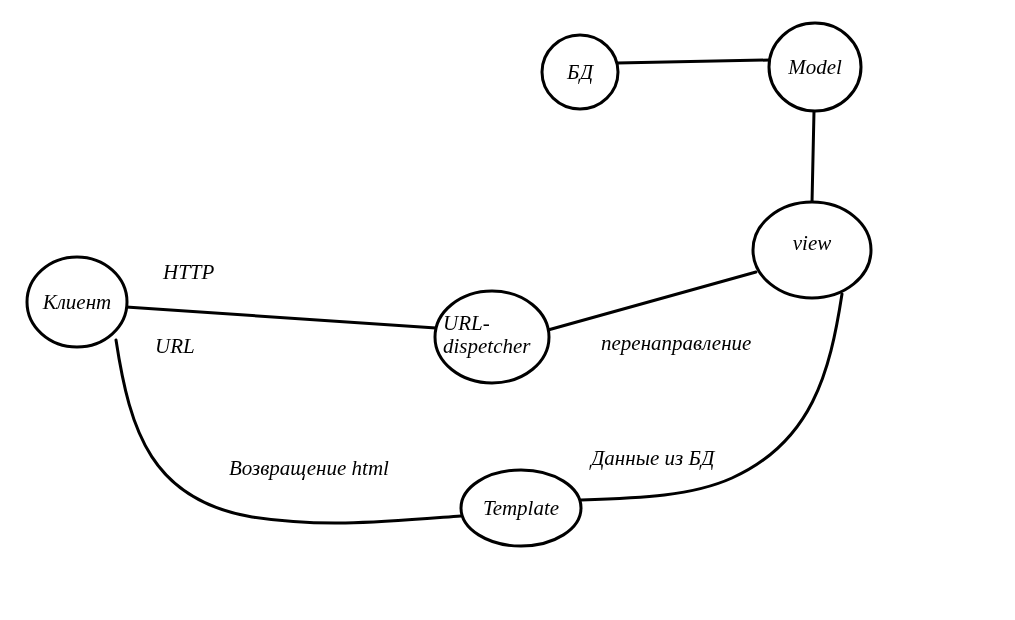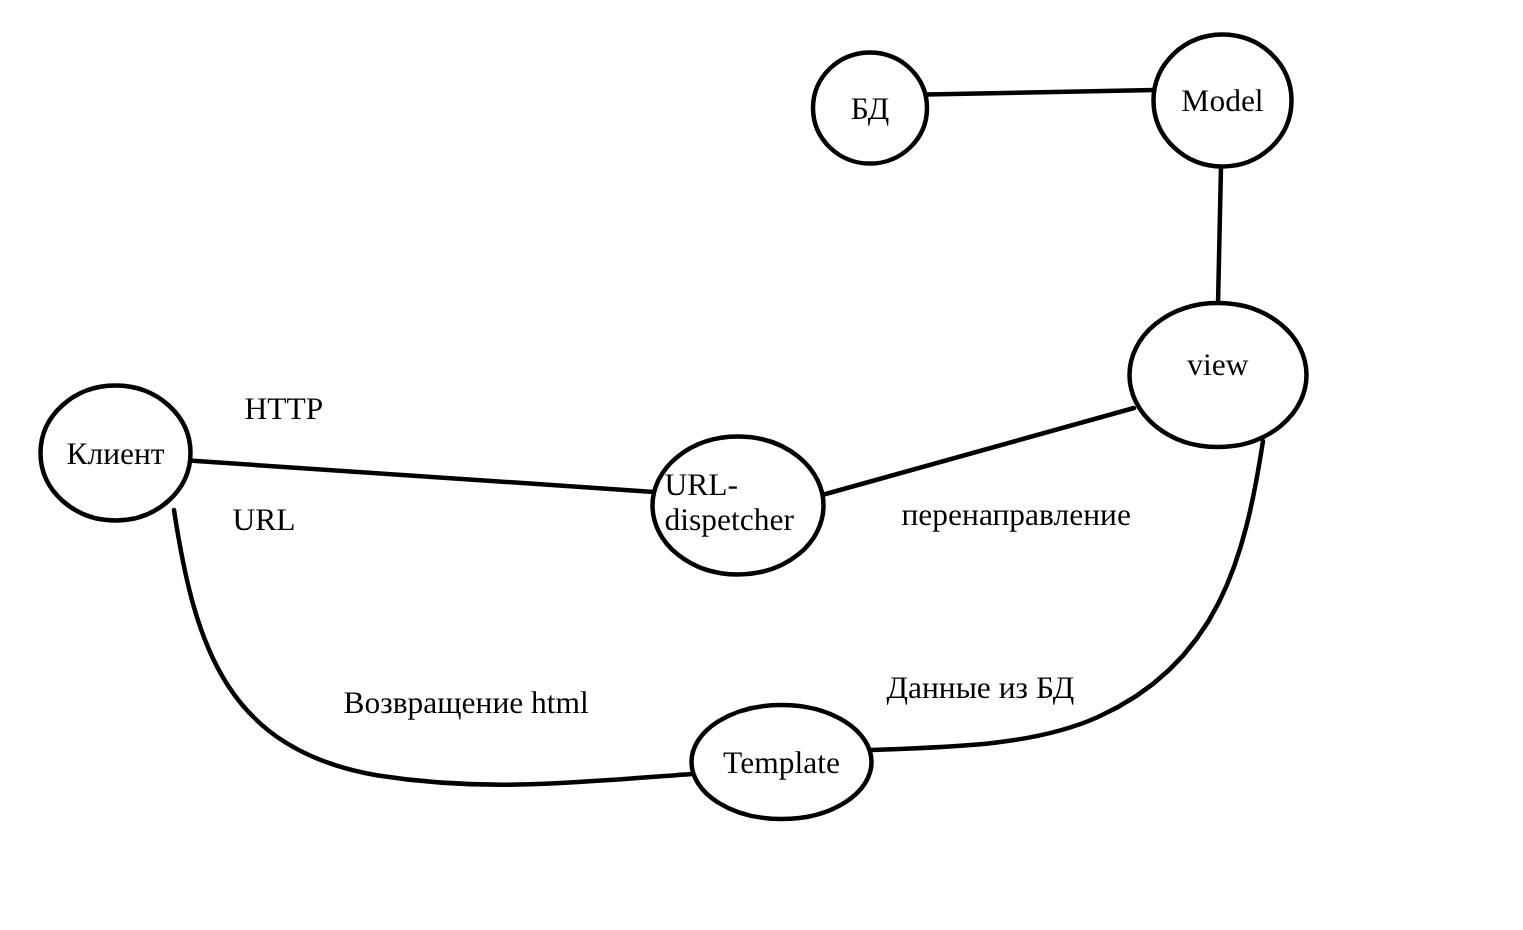--- a/index.html
+++ b/index.html
@@ -8,20 +8,21 @@
     background: #ffffff;
     width: 1015px;
     height: 620px;
     overflow: hidden;
   }
   .canvas {
     position: relative;
     width: 1015px;
     height: 620px;
     background: #ffffff;
+    font-style: italic;
   }
   svg { display: block; }
   .node {
     fill: #ffffff;
     stroke: #000000;
     stroke-width: 3;
   }
   .edge {
     stroke: #000000;
     stroke-width: 3;

